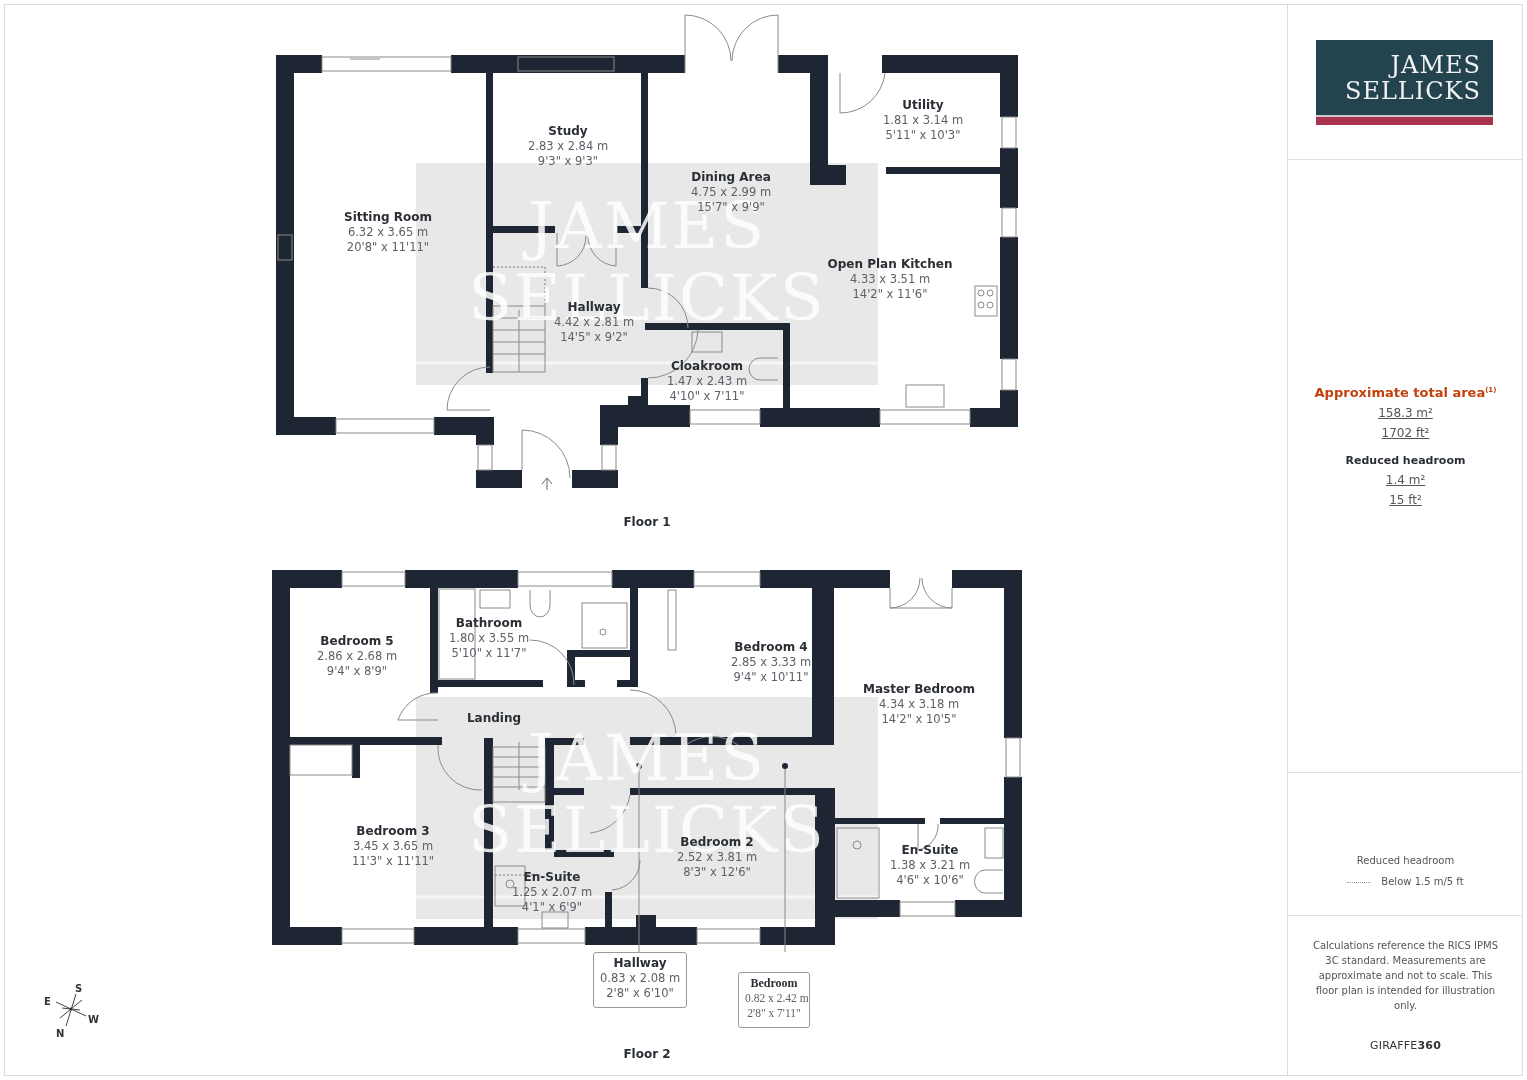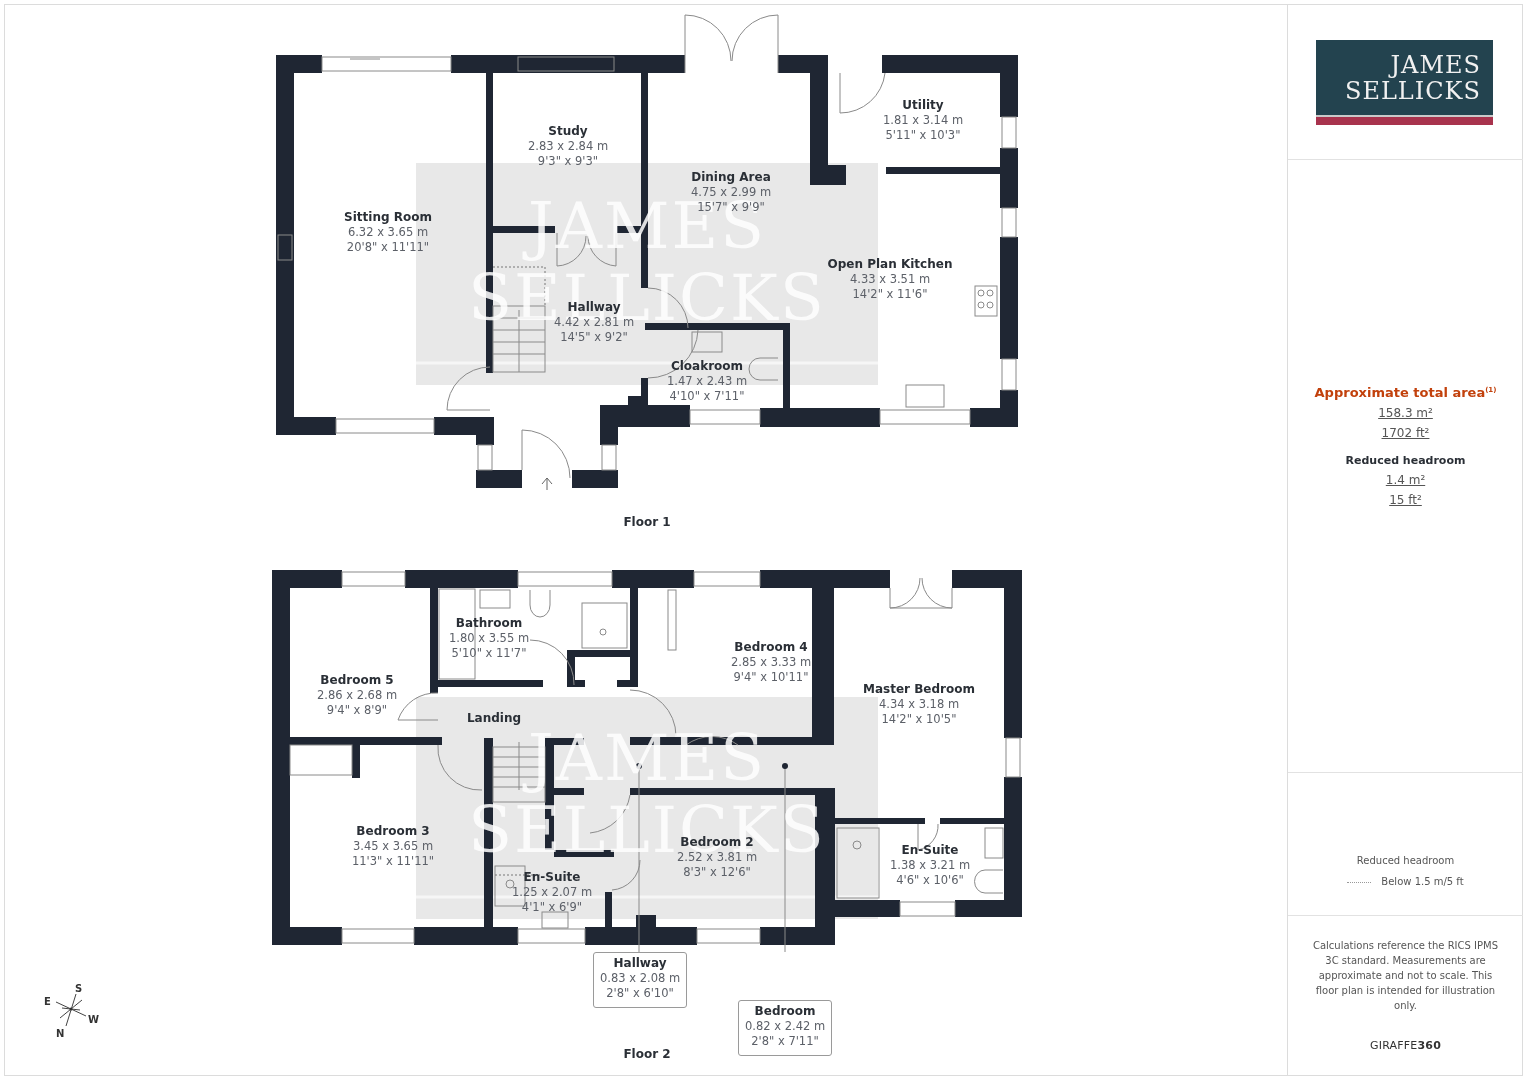--- a/index.html
+++ b/index.html
@@ -257,21 +257,21 @@
   <div class="m">4.42 x 2.81 m</div>
   <div class="m">14'5" x 9'2"</div>
 </div>
 <div class="lbl" style="left:707px;top:359px;">
   <div class="n">Cloakroom</div>
   <div class="m">1.47 x 2.43 m</div>
   <div class="m">4'10" x 7'11"</div>
 </div>
 <div class="floor-title" style="left:647px;top:515px;">Floor 1</div>
 
-<div class="lbl" style="left:357px;top:634px;margin-top:39px;">
+<div class="lbl" style="left:357px;top:634px;">
   <div class="n">Bedroom 5</div>
   <div class="m">2.86 x 2.68 m</div>
   <div class="m">9'4" x 8'9"</div>
 </div>
 <div class="lbl" style="left:489px;top:616px;">
   <div class="n">Bathroom</div>
   <div class="m">1.80 x 3.55 m</div>
   <div class="m">5'10" x 11'7"</div>
 </div>
 <div class="lbl" style="left:771px;top:640px;">
@@ -308,21 +308,21 @@
   <div class="m">4'6" x 10'6"</div>
 </div>
 
 <div class="callout" style="left:593px;top:952px;width:94px;height:56px;">
   <div class="lbl" style="position:static;transform:none;">
     <div class="n">Hallway</div>
     <div class="m">0.83 x 2.08 m</div>
     <div class="m">2'8" x 6'10"</div>
   </div>
 </div>
-<div class="callout" style="left:738px;top:1000px;width:94px;height:56px;">
+<div class="callout" style="left:738px;top:972px;width:72px;height:56px;font-family:Liberation Serif, serif;">
   <div class="lbl" style="position:static;transform:none;">
     <div class="n">Bedroom</div>
     <div class="m">0.82 x 2.42 m</div>
     <div class="m">2'8" x 7'11"</div>
   </div>
 </div>
 <div class="floor-title" style="left:647px;top:1047px;">Floor 2</div>
 
 <div class="compass">
   <svg width="80" height="65" viewBox="0 0 80 65">

